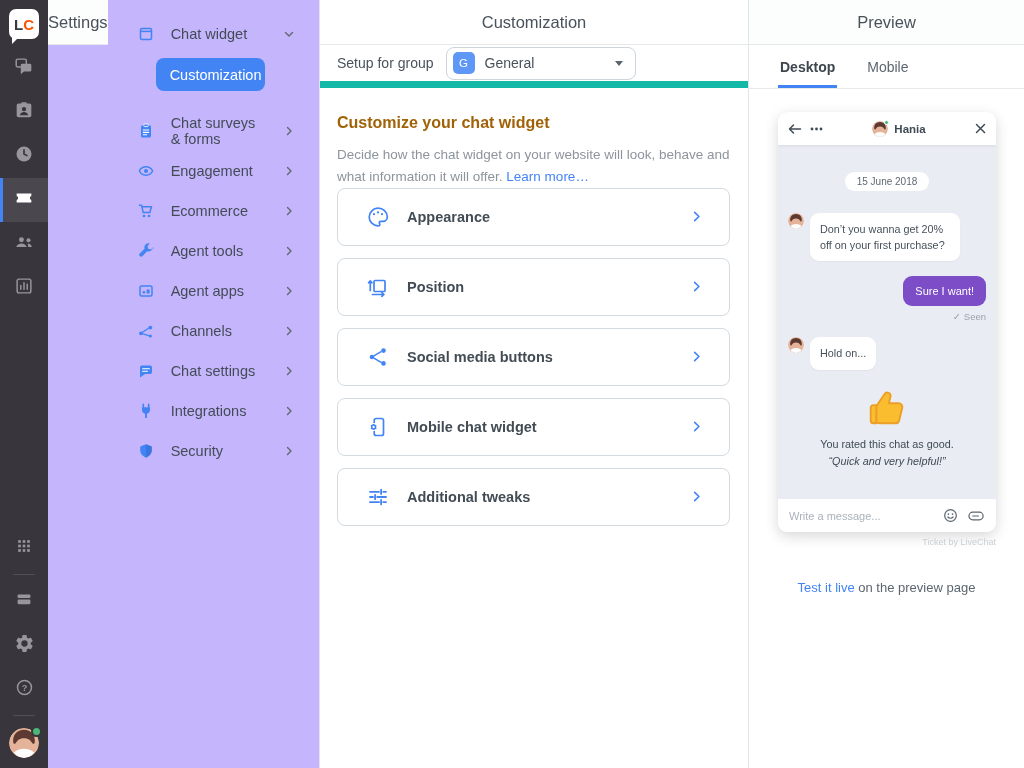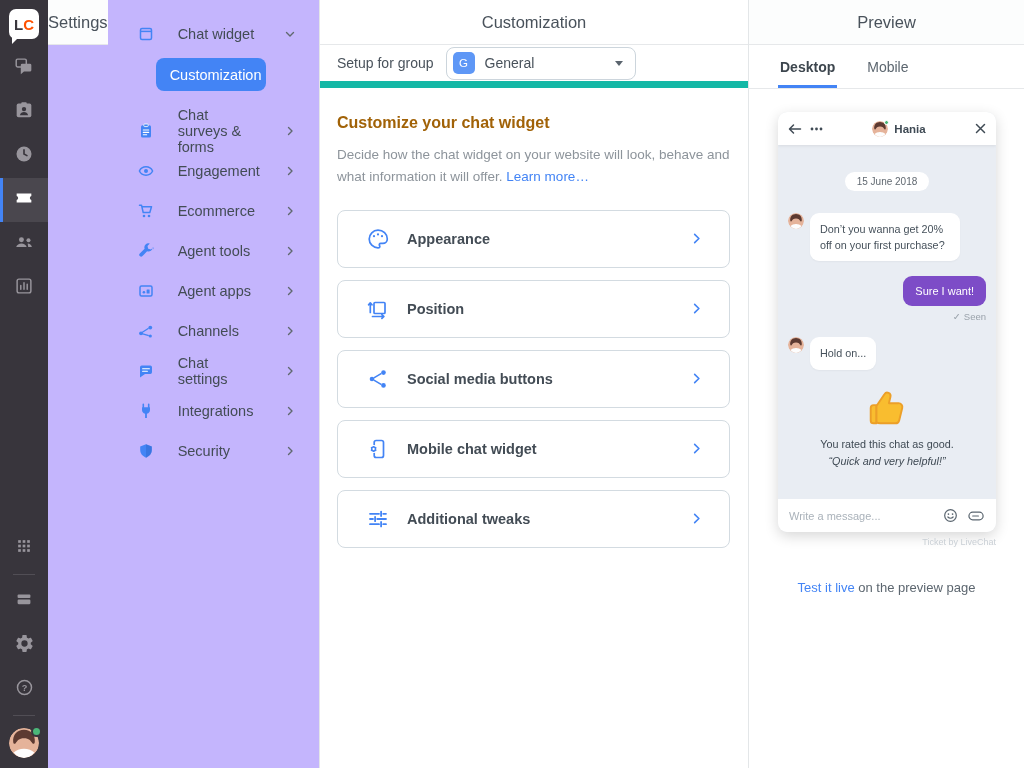--- a/index.html
+++ b/index.html
@@ -17,41 +17,41 @@
   .rail-spacer{flex:1}
   .rail-divider{width:22px;height:1px;background:#514e55;margin:4px 0}
   .rail-avatar{width:30px;height:30px;border-radius:50%;margin:8px 0 10px;position:relative;cursor:pointer}
   .rail-avatar svg{display:block;border-radius:50%}
   .rail-avatar .dot{position:absolute;top:-2px;right:-3px;width:11px;height:11px;border-radius:50%;background:#4bb678;border:2px solid #38353c}
 
   
   .sidebar{width:272px;background:#c4b5fd;border-right:1px solid #e3e6e8;display:flex;flex-direction:row;flex-shrink:0}
   .panel-header{height:45px;flex-shrink:0;display:flex;align-items:center;justify-content:center;font-size:16.5px;color:#49525b;border-bottom:1px solid #e6e8ea;background:#fcfdfd}
   .side-menu{padding-top:14px}
-  .side-row{height:40px;display:flex;align-items:center;padding:0 24px 0 30px;gap:24px;font-size:14.5px;color:#434c55;cursor:pointer}
+  .side-row{height:40px;display:flex;align-items:center;padding:0 24px 0 30px;gap:17px;font-size:14.5px;color:#434c55;cursor:pointer}
   .side-row .icon{width:16px;height:16px;display:flex;flex-shrink:0}
   .chev{margin-left:auto;display:flex}
   .sub-pill{margin:4px 54px 3px 48px;height:33px;background:#4384f5;border-radius:8px;color:#fff;display:flex;align-items:center;padding-left:14px;font-size:14.5px;cursor:pointer}
   .sub-plain{margin-left:62px;height:35px;display:flex;align-items:center;font-size:14.5px;color:#434c55;cursor:pointer}
   .group-gap{height:17px}
 
   
   .main{flex:1;background:#fff;border-right:1px solid #e3e6e8;display:flex;flex-direction:column;min-width:0}
   .main .panel-header{background:#fff}
   .setup-row{height:43px;flex-shrink:0;border-bottom:7px solid #14b8a6;display:flex;align-items:center;padding:0 17px}
   .setup-label{font-size:14px;color:#49525b}
   .group-select{margin-left:12px;width:190px;height:33px;border:1px solid #ccd5dc;border-radius:8px;display:flex;align-items:center;padding:0 12px 0 6px;background:#fff;cursor:pointer}
   .g-badge{width:22px;height:22px;border-radius:5px;background:#5e97f6;color:#fff;font-size:11.5px;display:flex;align-items:center;justify-content:center}
   .group-name{margin-left:10px;font-size:14px;color:#49525b}
   .caret{margin-left:auto;width:0;height:0;border-left:4px solid transparent;border-right:4px solid transparent;border-top:5px solid #5a646e}
   .main-content{padding:26px 18px 0 17px}
   .section-title{font-size:16px;font-weight:bold;color:#a16207}
   .section-desc{margin-top:12px;font-size:13.5px;color:#8d949b;line-height:1.62;max-width:402px}
   .link{color:#4384f5;cursor:pointer;text-decoration:none}
-  .cards{margin-top:22px}
+  .cards{}
   .card{height:58px;border:1px solid #d3dbe1;border-radius:8px;margin-bottom:12px;display:flex;align-items:center;padding:0 26px 0 28px;cursor:pointer;background:#fff}
   .card .icon24{width:24px;height:24px;display:flex;flex-shrink:0}
   .card-label{margin-left:17px;font-size:14.5px;font-weight:bold;color:#434c55}
 
   
   .preview{width:275px;display:flex;flex-direction:column;background:#fff;flex-shrink:0}
   .tabs{height:44px;flex-shrink:0;border-bottom:1px solid #e6e8ea;display:flex;padding-left:29px;gap:28px}
   .tab{display:flex;align-items:center;font-size:14px;color:#5c666f;cursor:pointer;padding:0 2px}
   .tab.active{color:#3d464e;font-weight:bold;box-shadow:inset 0 -3px 0 #4384f5}
 

